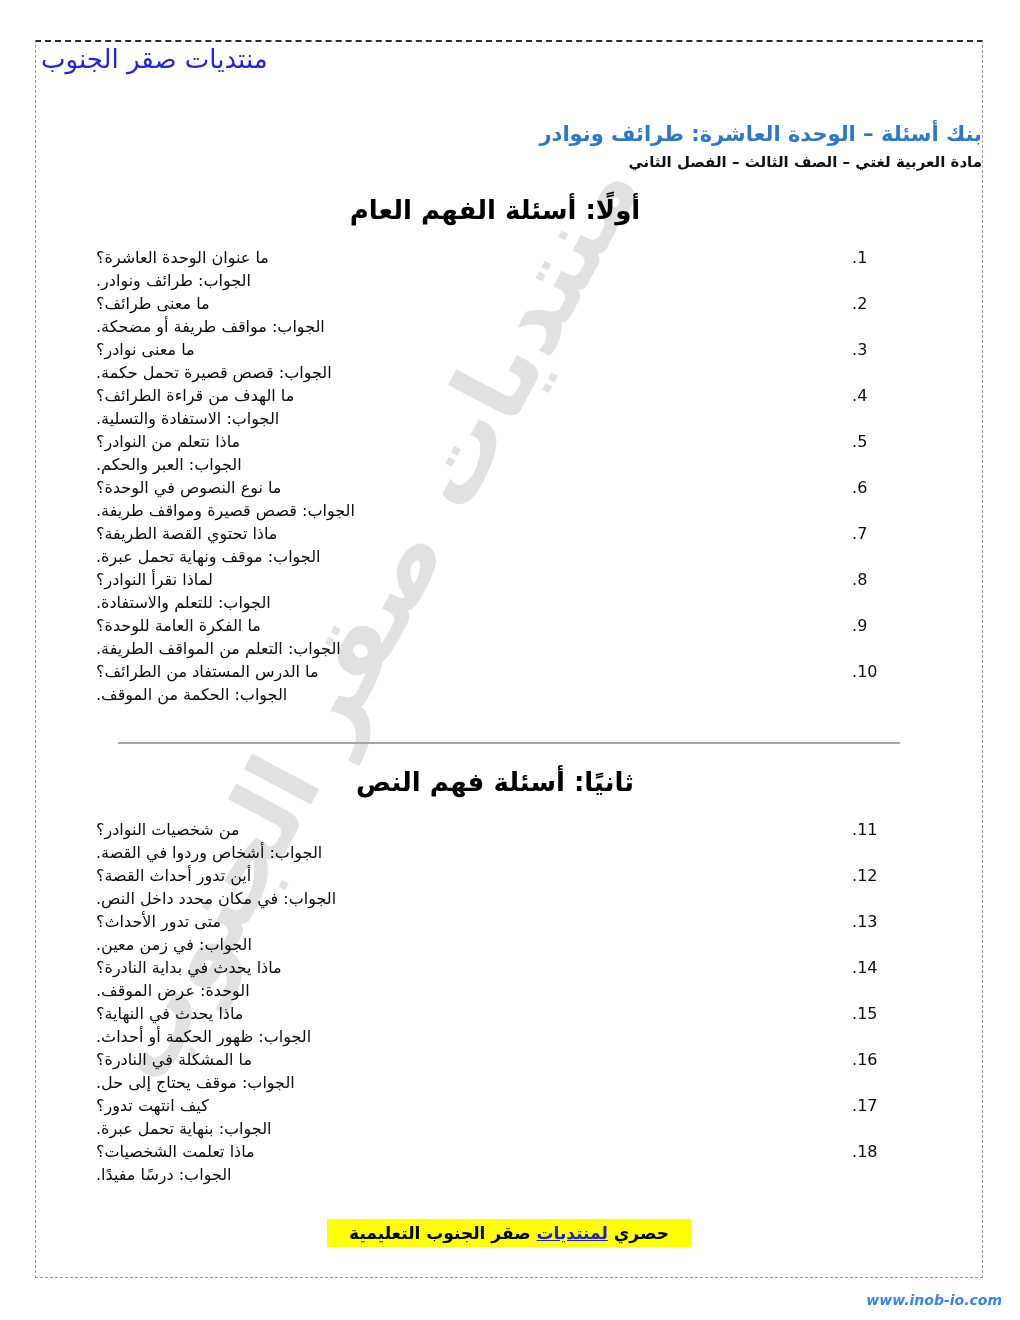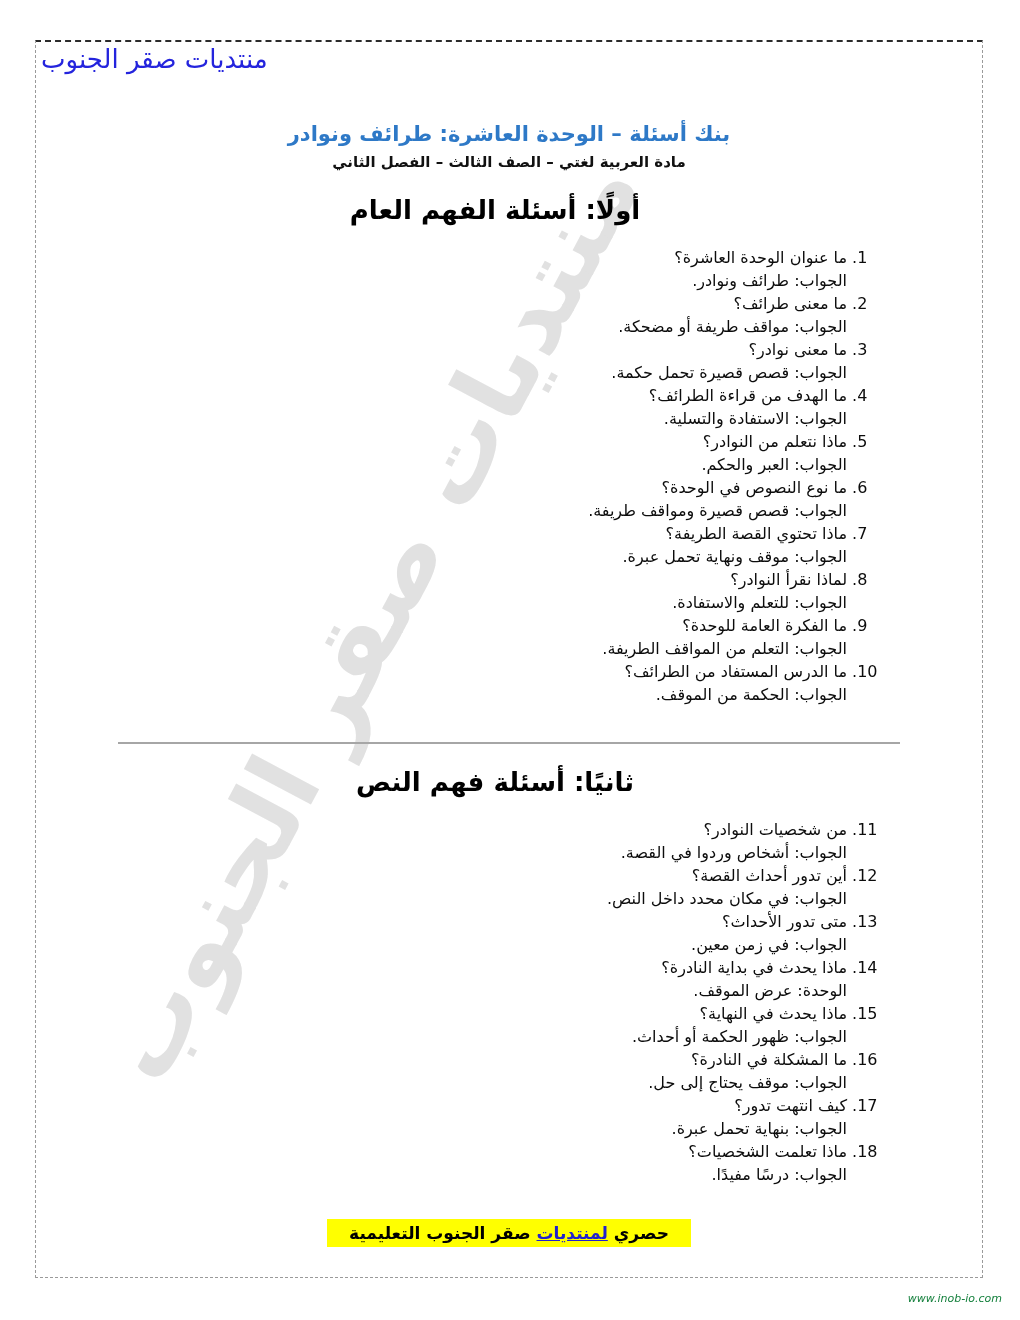--- a/index.html
+++ b/index.html
@@ -20,52 +20,52 @@
     transform:translate(-50%,-50%) rotate(-62deg);
     font-size:100px;font-weight:bold;color:#dadada;opacity:.8;
     white-space:nowrap;z-index:0;pointer-events:none;
   }
   .content{position:relative;z-index:1;height:100%;}
   .logo{
     position:absolute;top:2px;right:auto;left:5px;
     font-size:26px;color:#2424dd;white-space:nowrap;
     direction:rtl;
   }
-  .titles{padding-top:78px;text-align:center;}
+  .titles{padding-top:78px;}
   .title-main{font-size:21px;font-weight:bold;color:#2e79c7;line-height:28px;}
   .title-sub{font-size:15px;font-weight:bold;color:#111;line-height:24px;margin-top:2px;}
   .section-heading{
     text-align:center;padding-left:0;margin:0;
     font-size:26px;font-weight:bold;color:#000;line-height:40px;
   }
   .heading-1{margin:16px 28px 0 0;}
   .heading-2{margin:18px 28px 0 0;}
   .qlist{
     margin:16px 0 0 0;
     padding:0 135px 0 60px;
     font-size:16px;line-height:23px;color:#0c0c0c;
-    text-align:right;
+    text-align:left;
   }
   .qlist li{margin:0;padding:0;}
   .divider{
     width:782px;margin:36px auto 0 auto;
     border:none;border-top:2px solid #a6a6a6;height:0;
   }
   .footer-wrap{text-align:center;margin-top:33px;}
   .footer-badge{
     display:inline-block;background:#ffff00;
     font-size:17px;font-weight:bold;color:#000;
     padding:3px 22px;line-height:22px;
   }
   .footer-badge a{
     color:#2222cc;text-decoration:underline;font-weight:bold;cursor:pointer;
   }
   .site-url{
     position:absolute;top:1292px;right:18px;
-    font-size:11px;font-weight:normal;font-style:italic;color:#15803d;
+    font-size:14px;font-weight:bold;font-style:italic;color:#3b82f6;
     direction:ltr;font-family:"DejaVu Sans","Liberation Sans",sans-serif;
   }
 </style>
 </head>
 <body>
 
 <div class="watermark">منتديات صقر الجنوب</div>
 
 <div class="frame">
   <div class="content">

